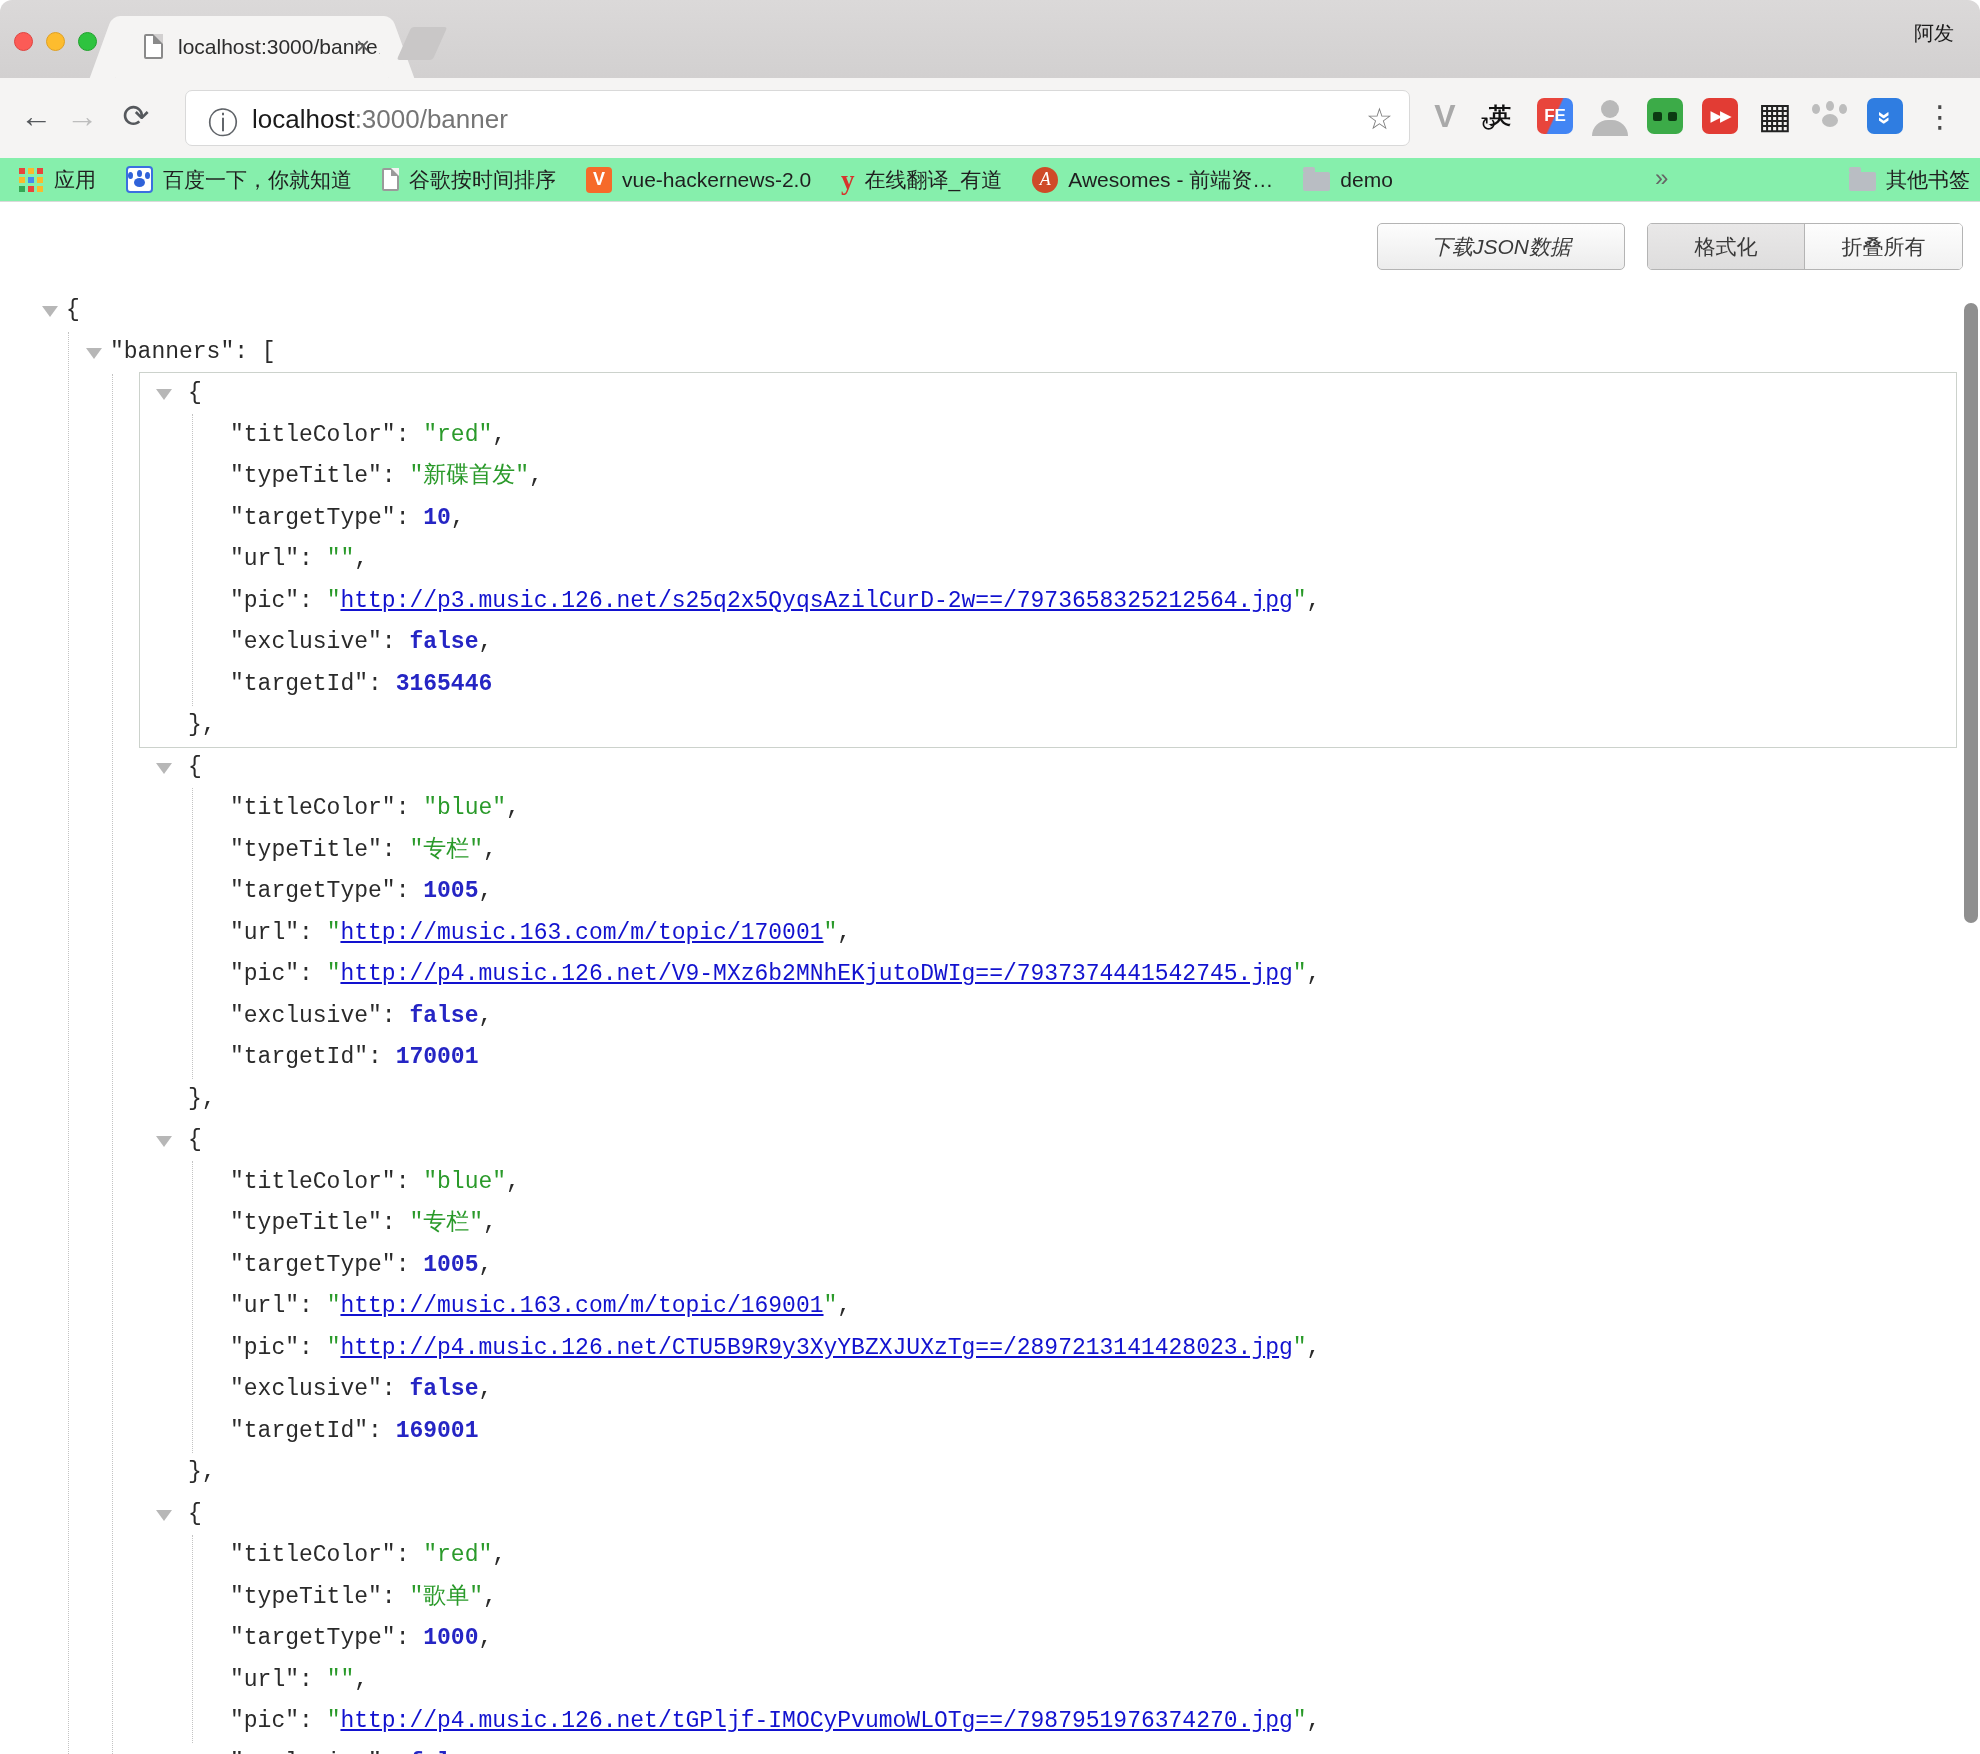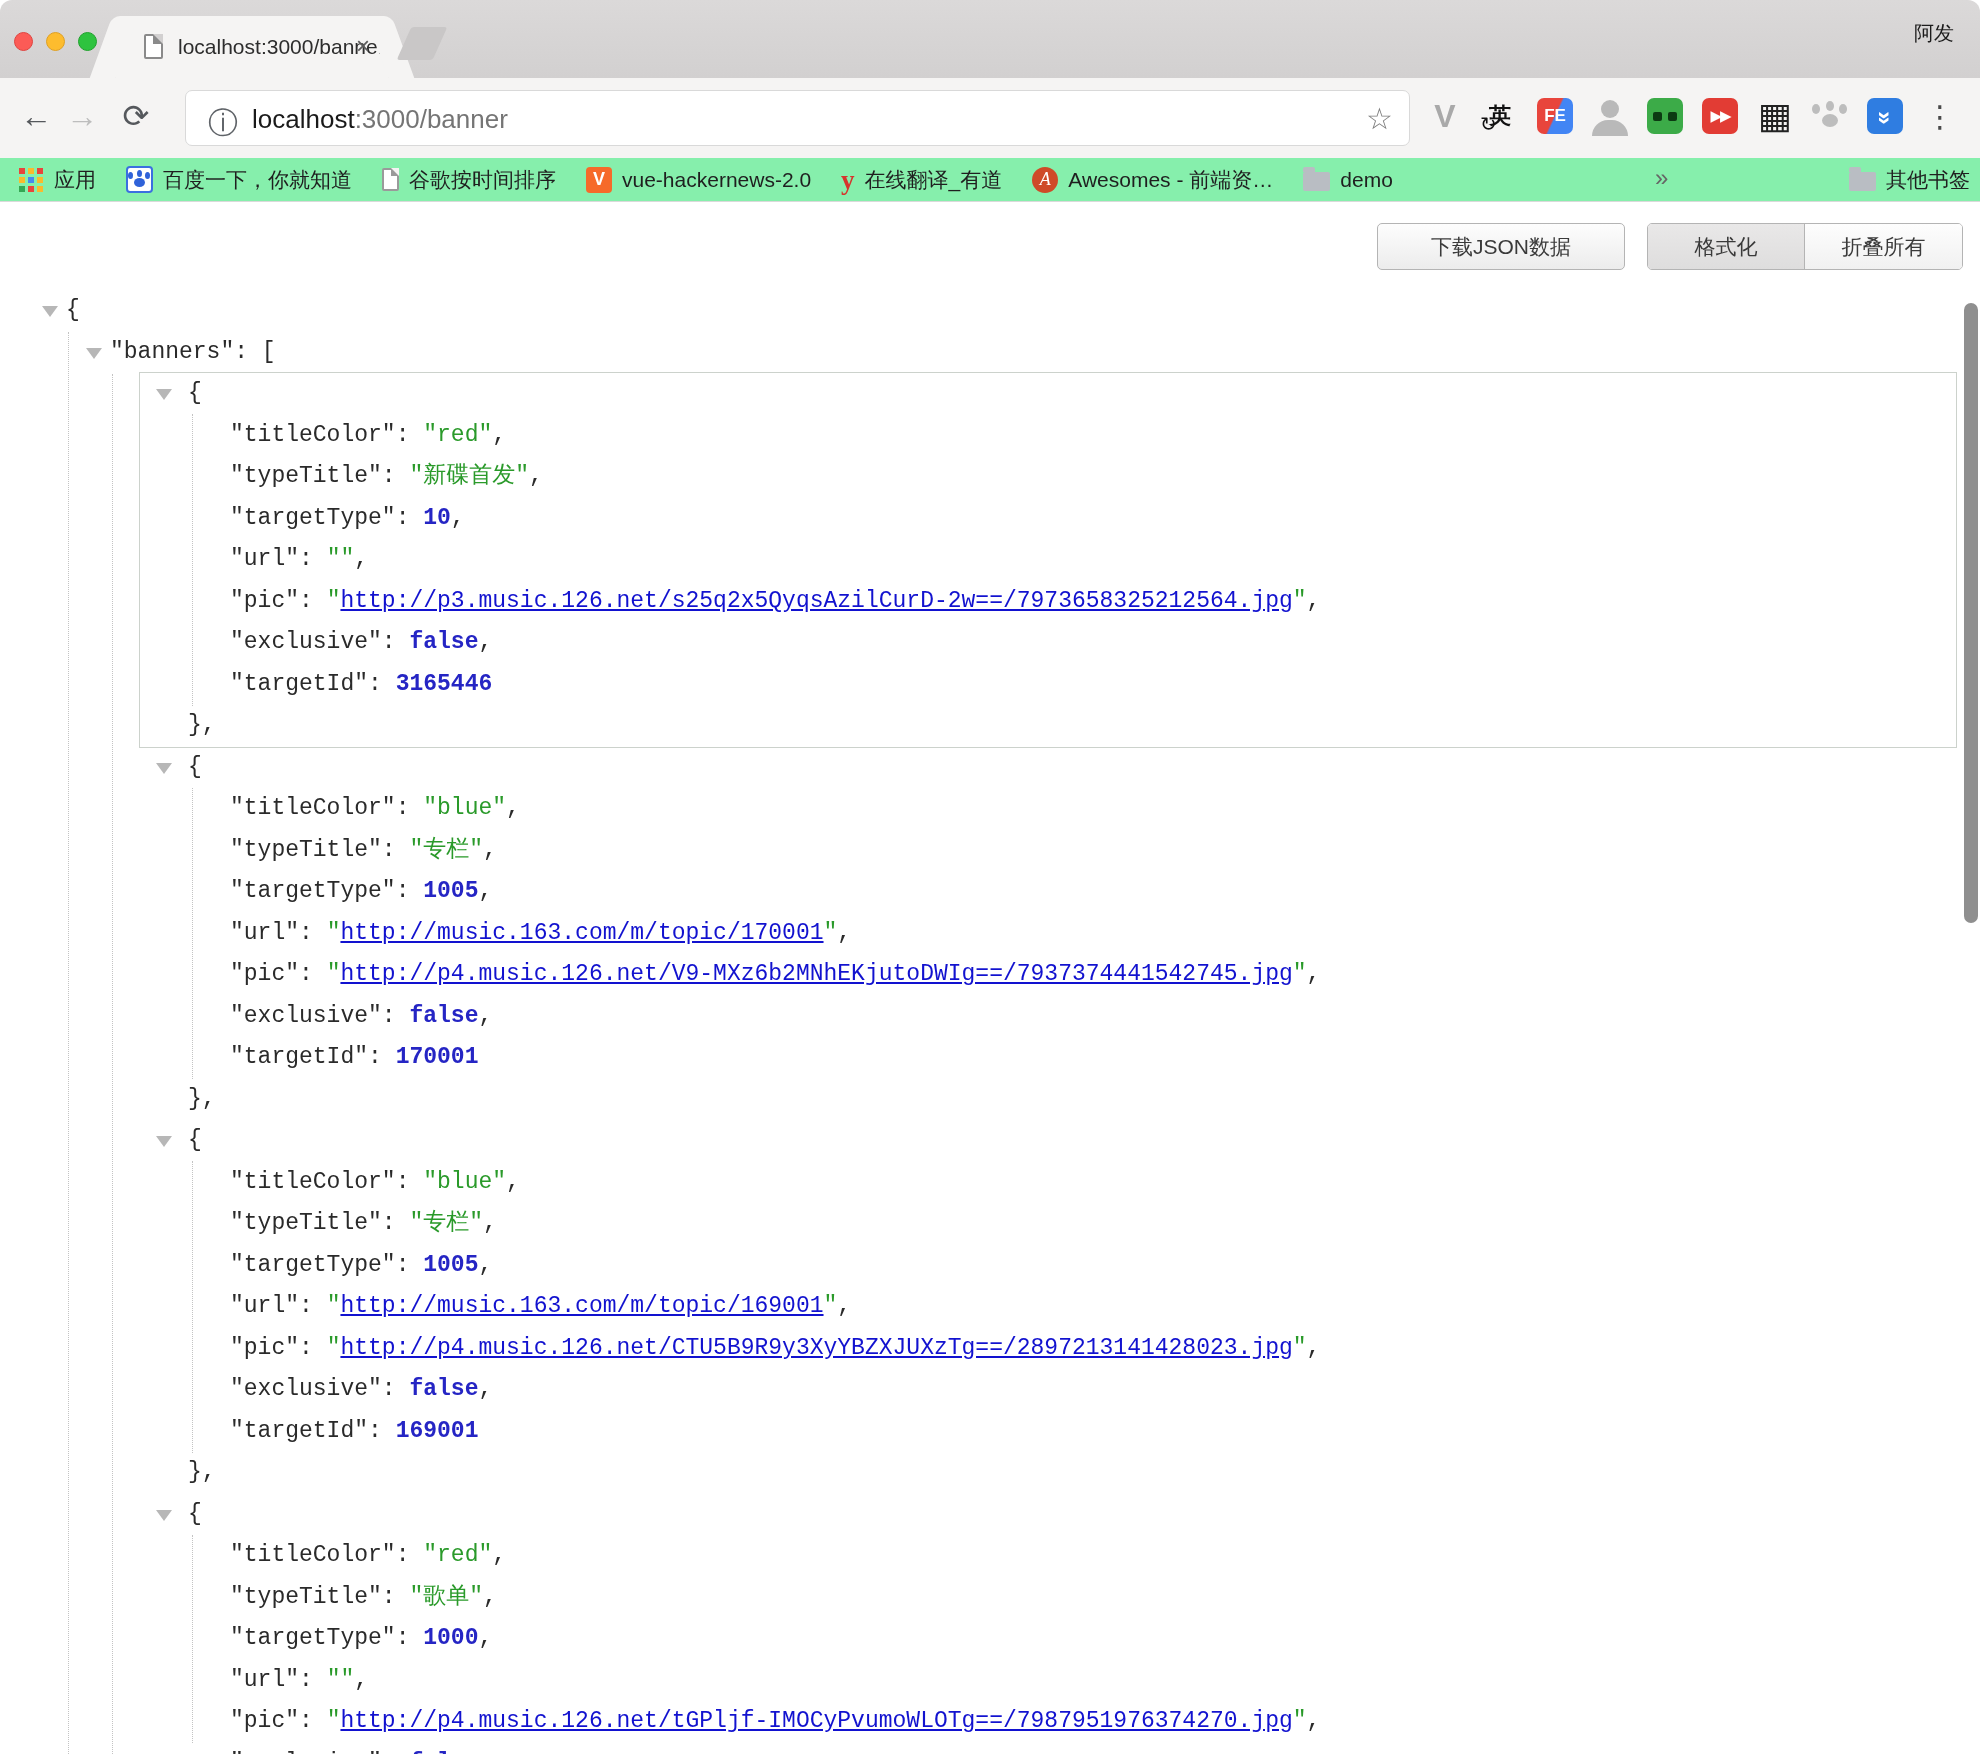--- a/index.html
+++ b/index.html
@@ -85,21 +85,21 @@
   .bpaw::before { content:""; position:absolute; left:-6px; top:-6px; width:5px; height:7px; border-radius:50%;
     background:#2f62d9; box-shadow:9px -2px 0 #2f62d9, 17px 0 0 #2f62d9; }
   .bm-more { position:absolute; left:1655px; top:6px; font-size:24px; color:#666; }
   .bm-other { position:absolute; right:10px; top:0; height:43px; display:flex; align-items:center; gap:10px;
     font-size:21px; color:#1f1f1f; }
 
   
   .content { position:absolute; left:0; top:202px; width:100%; height:1552px; background:#fff; overflow:hidden; }
   .btn { position:absolute; height:47px; border:1px solid #b4b4b4; border-radius:5px;
     background:linear-gradient(#fdfdfd,#ececec); font-size:21px; color:#3a3a3a; text-align:center; line-height:45px; }
-  .btn-download { left:1377px; top:21px; width:248px; }
+  .btn-download { left:1377px; top:21px; width:248px;font-style:italic; }
   .seg { position:absolute; left:1647px; top:21px; width:316px; height:47px; border:1px solid #b4b4b4;
     border-radius:5px; overflow:hidden; display:flex; }
   .seg div { width:50%; font-size:21px; color:#3a3a3a; text-align:center; line-height:45px; }
   .seg .active { background:linear-gradient(#e9e8e8,#dedddd); border-right:1px solid #b4b4b4; }
   .seg .plain { background:linear-gradient(#fdfdfd,#f1f1f1); }
 
   
   .json { position:absolute; left:0; top:88px; width:1956px; }
   .jline { font-family:"Liberation Mono","DejaVu Sans Mono",monospace; font-size:23px; line-height:41.5px;
     height:41.5px; white-space:nowrap; color:#2a2a2a; }

